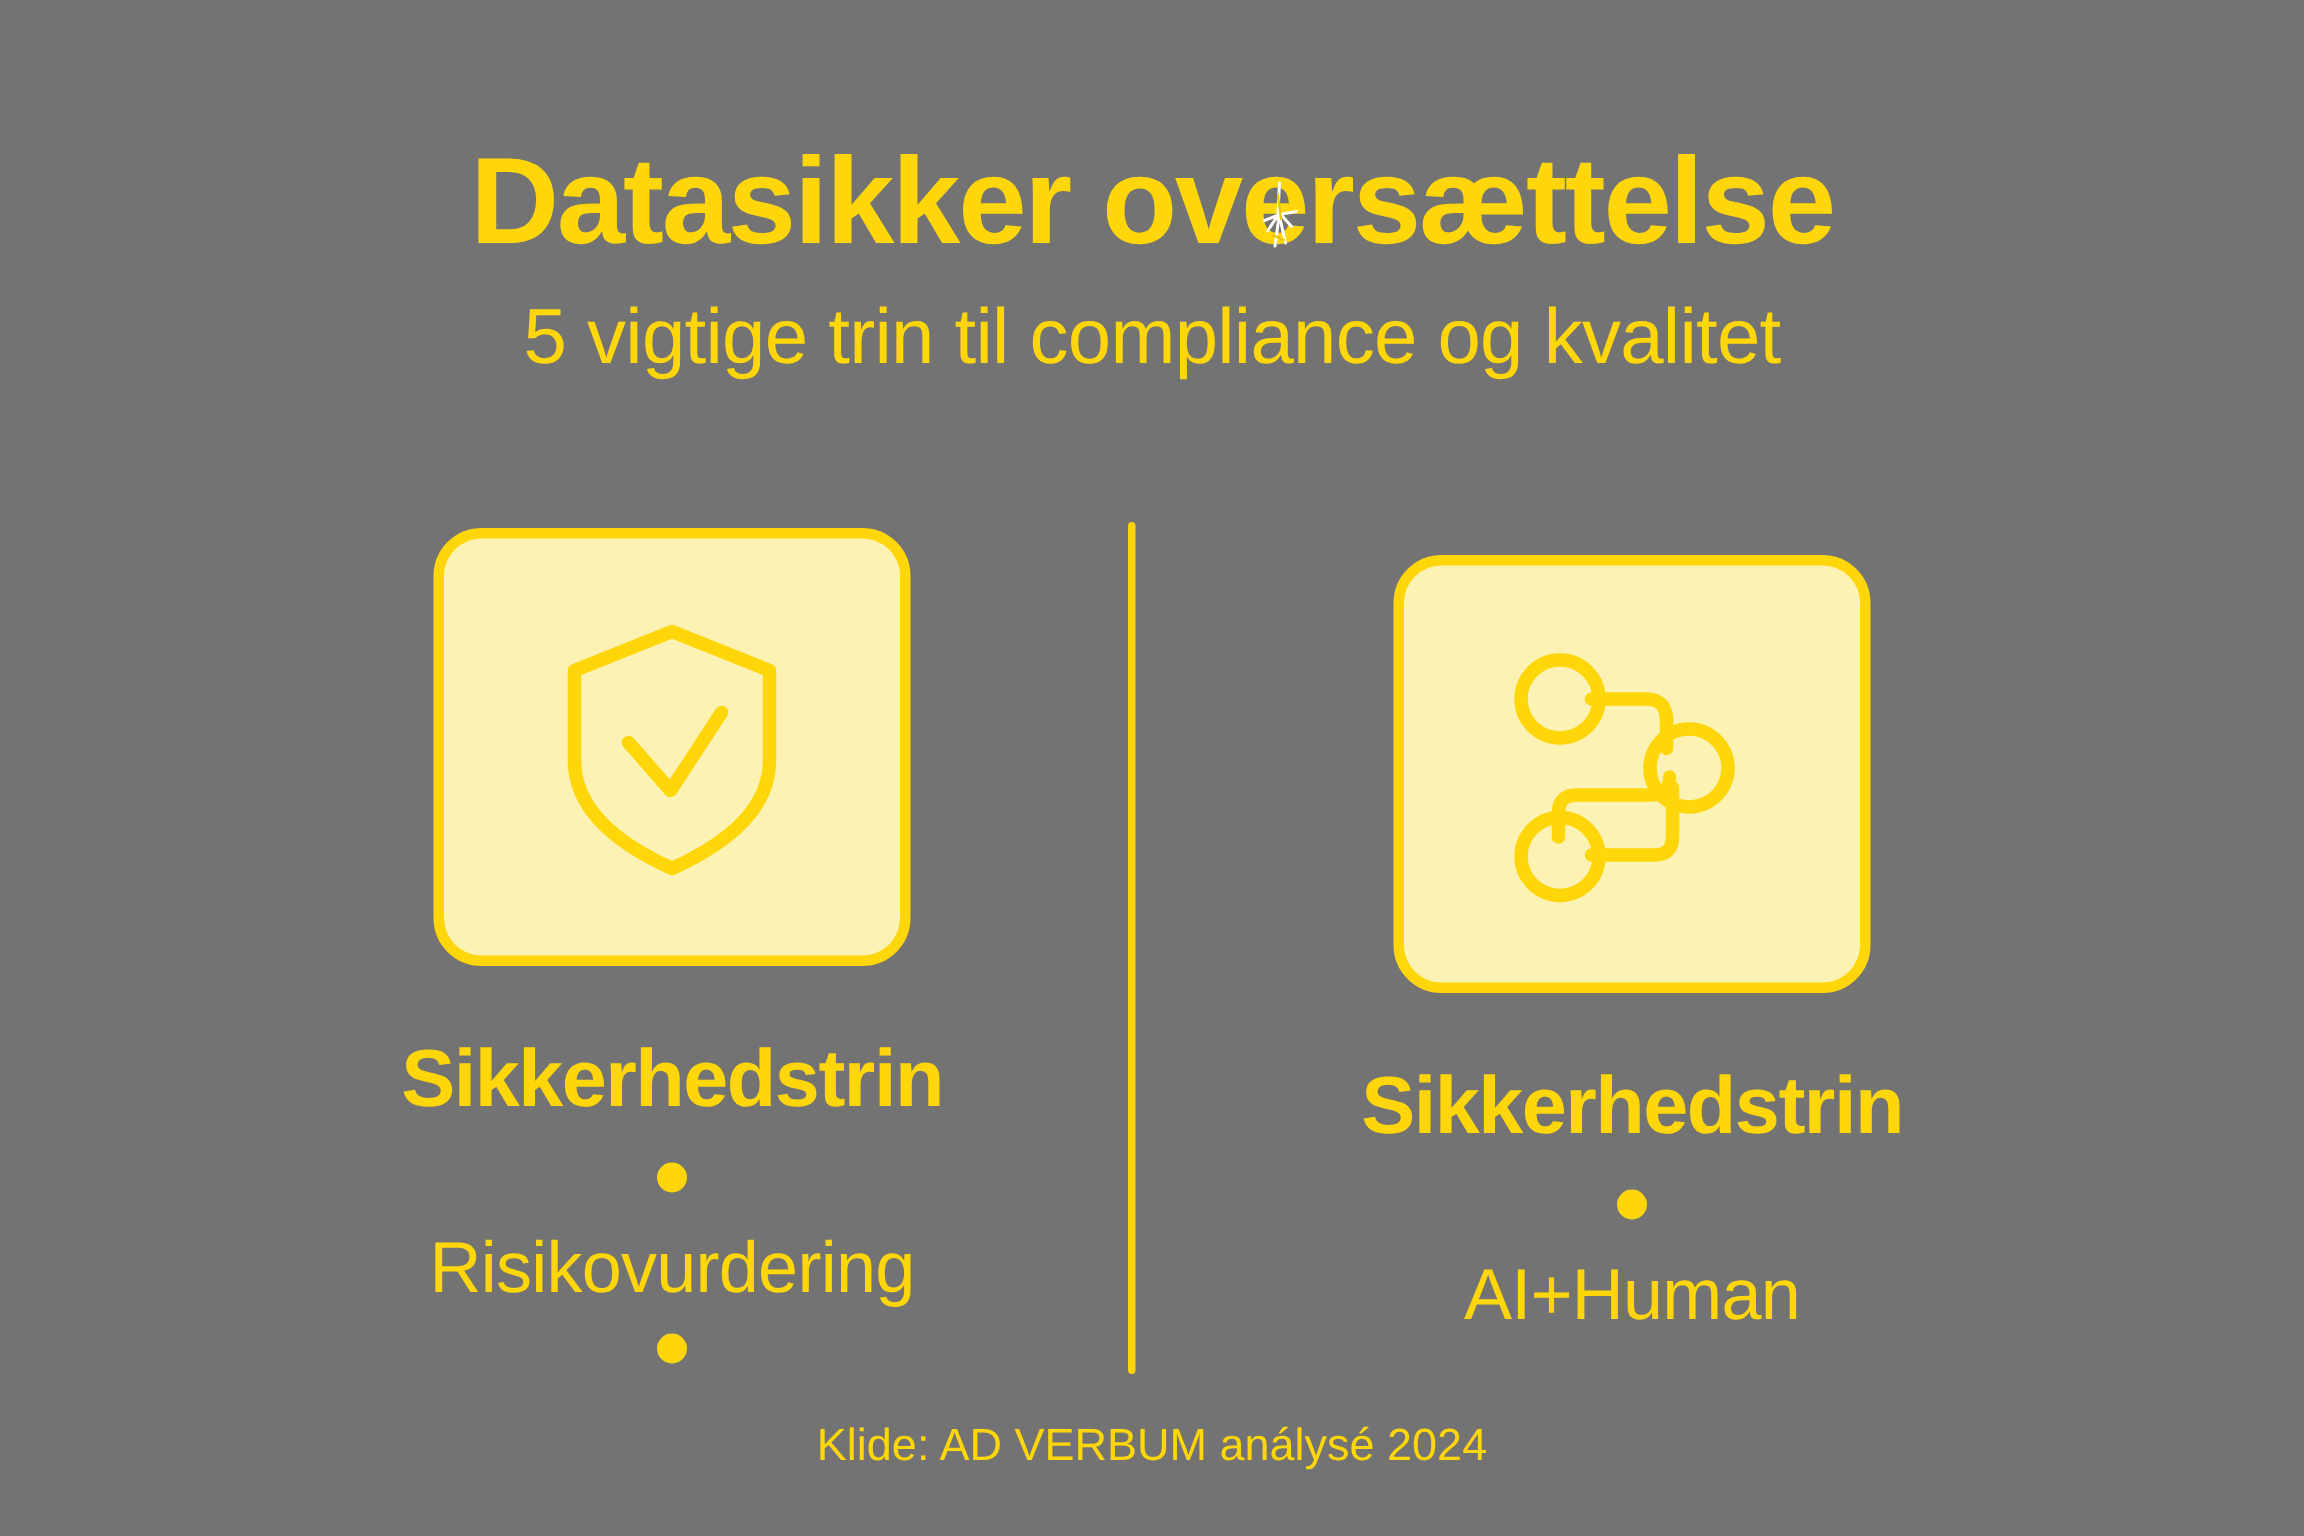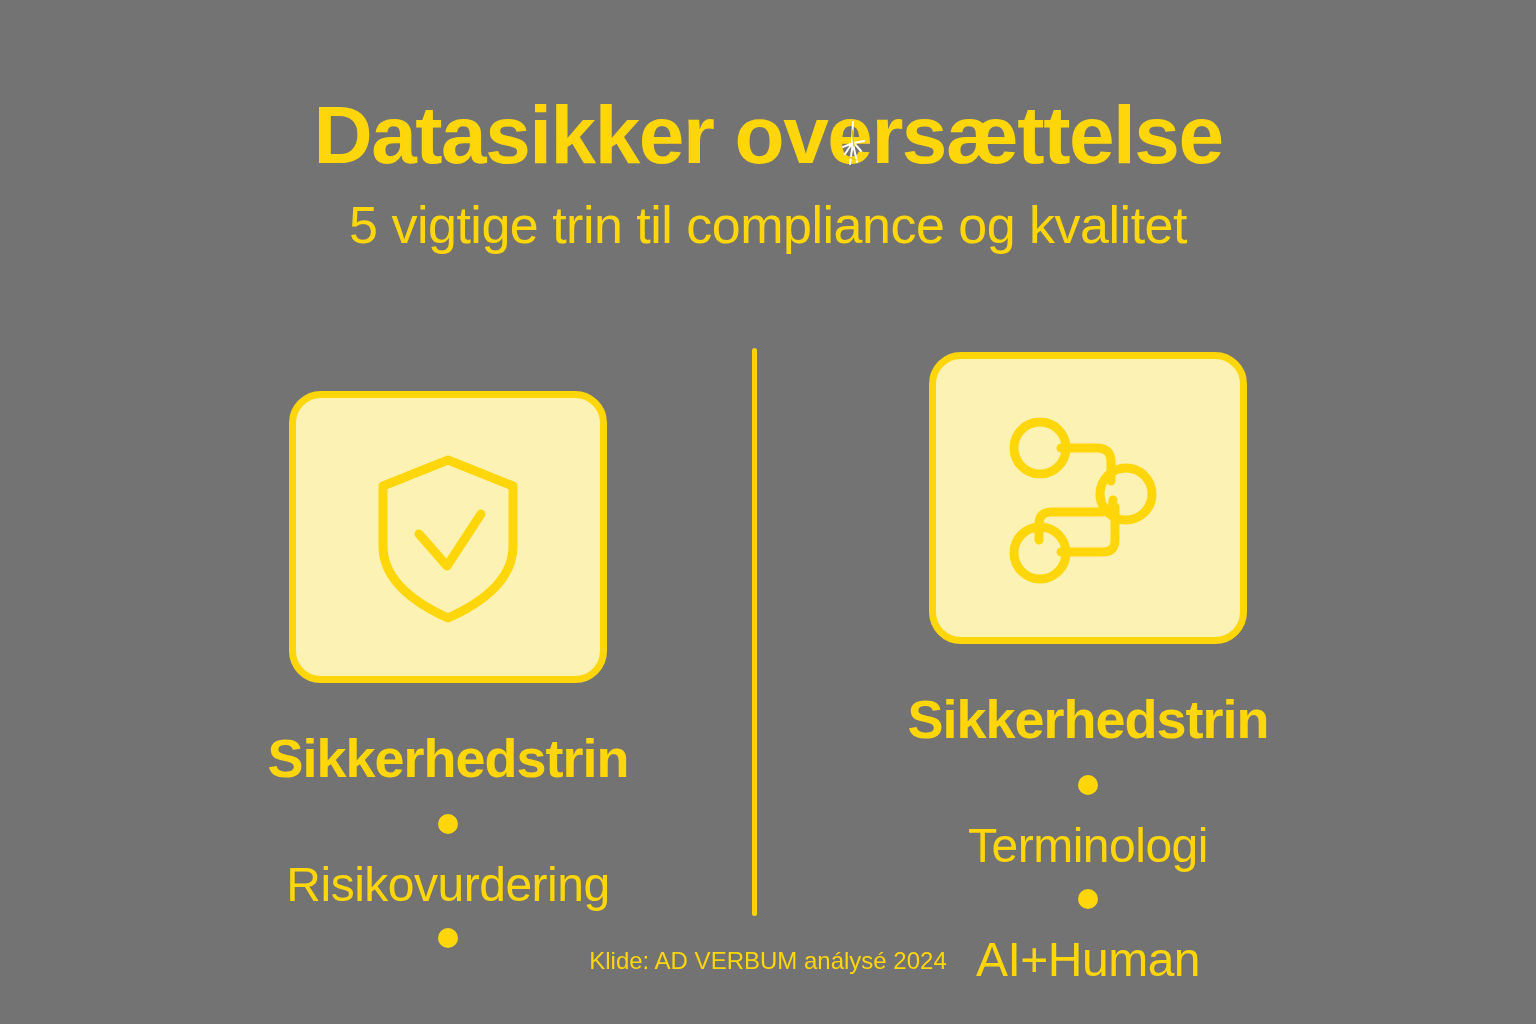--- a/index.html
+++ b/index.html
@@ -147,21 +147,21 @@
     border-radius:3px;
   }
 
   
   .footer {
     position:absolute;
     left:0;
     top:947px;
     width:100%;
     text-align:center;
-    font-size:24px;
+    font-size:30px;
     color:#FFD60A;
     letter-spacing:0px;
   }
 </style>
 </head>
 <body>
 
 <div class="infographic">
 
   <div class="header">
@@ -214,24 +214,20 @@
           <circle cx="133" cy="91" r="26" stroke="#FFD60A" stroke-width="9" fill="none"></circle>
           <circle cx="47" cy="150" r="26" stroke="#FFD60A" stroke-width="9" fill="none"></circle>
         </svg>
       </div>
 
       <div class="col-heading">Sikkerhedstrin</div>
 
       <ul class="bullets">
         <li class="bullet-item">
           <span class="bullet-dot"></span>
-          <span class="bullet-label">Terminologi</span>
-        </li>
-        <li class="bullet-item">
-          <span class="bullet-dot"></span>
           <span class="bullet-label">AI+Human</span>
         </li>
       </ul>
     </div>
 
   </div>
 
   <div class="footer">Klide: AD VERBUM análysé 2024</div>
 
 </div>

